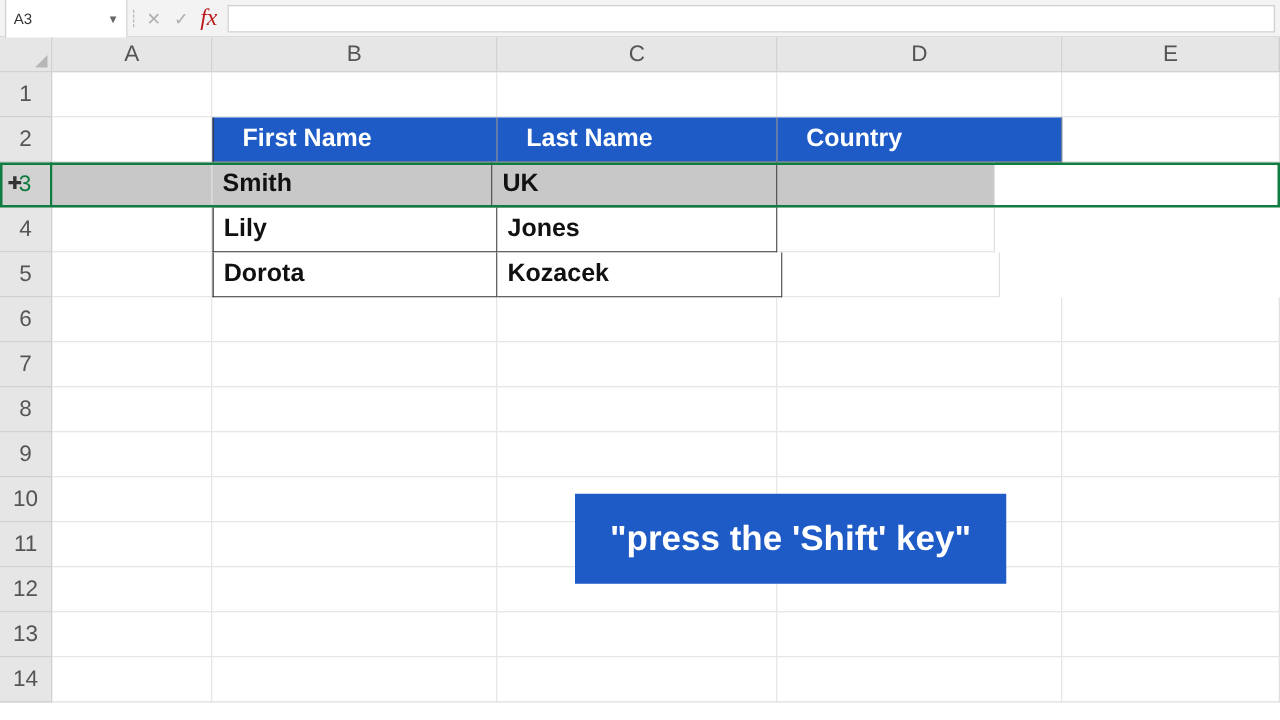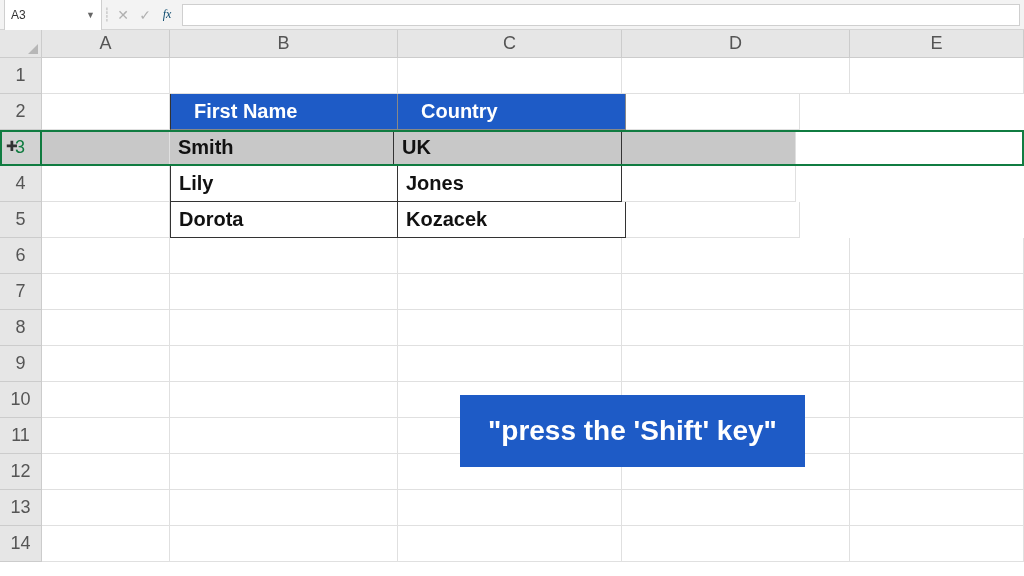--- a/index.html
+++ b/index.html
@@ -44,22 +44,22 @@
   }
   .fb-btn {
     width: 22px; height: 22px;
     display:flex; align-items:center; justify-content:center;
     color:#b0b0b0;
     font-size: 14px;
   }
   .fb-fx {
     font-style: italic;
     font-family: "Times New Roman", serif;
-    color:#0c4a6e;
-    font-size:12px;
+    color:#b91c1c;
+    font-size:19px;
   }
   .fb-input {
     flex:1;
     height:22px;
     background:#fff;
     border:1px solid #cfcfcf;
     margin-right:4px;
     margin-left:4px;
   }
   
@@ -230,20 +230,21 @@
       <div class="cell cA"></div>
       <div class="cell cB"></div>
       <div class="cell cC"></div>
       <div class="cell cD"></div>
       <div class="cell cE"></div>
     </div>
 
     <div class="row">
       <div class="cell cA"></div>
       <div class="cell th first cB">First Name</div>
+      <div class="cell th cC">Last Name</div>
       <div class="cell th cD">Country</div>
       <div class="cell cE"></div>
     </div>
 
     <div class="row selrow">
       <div class="cell cA"></div>
       <div class="cell td cC">Smith</div>
       <div class="cell td cD">UK</div>
       <div class="cell cE"></div>
     </div>

